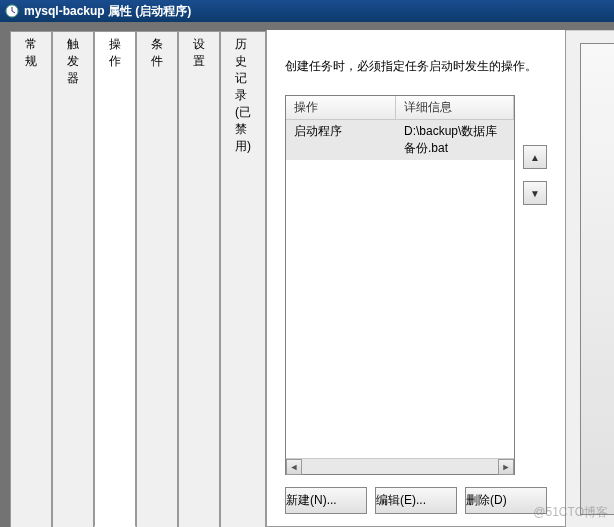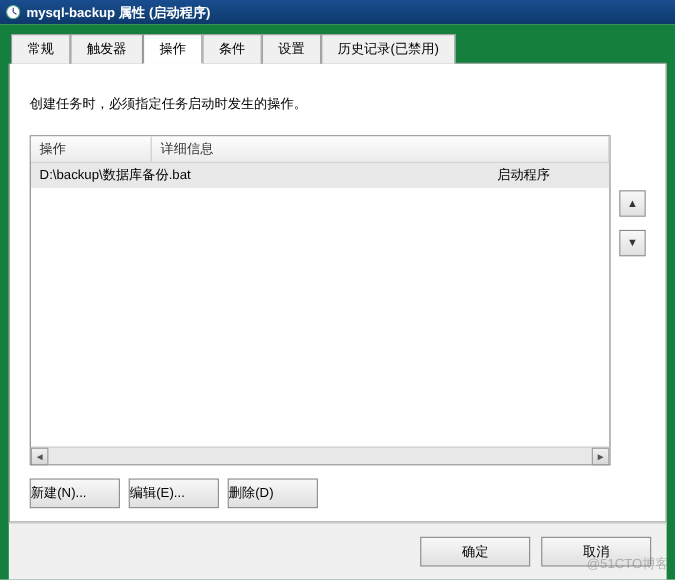--- a/index.html
+++ b/index.html
@@ -23,25 +23,25 @@
     }
     .titlebar-icon {
       width: 16px;
       height: 16px;
       margin-right: 4px;
       display: inline-flex;
       align-items: center;
       justify-content: center;
     }
     .content-area {
-      background: #15803d;
+      background: #737373;
       height: calc(100% - 22px);
       padding: 8px 8px 0 8px;
       display: flex;
-      flex-direction: column;
+      flex-direction: row;
     }
     .tabs {
       display: flex;
       border-bottom: 1px solid #999;
       margin-left: 2px;
     }
     .tab {
       padding: 4px 14px;
       border: 1px solid #999;
       border-bottom: none;
@@ -208,22 +208,22 @@
     <div class="description">创建任务时，必须指定任务启动时发生的操作。</div>
 
     <div class="table-area">
       <div class="table-wrapper">
         <div class="table-header">
           <div class="table-header-cell col1">操作</div>
           <div class="table-header-cell col2">详细信息</div>
         </div>
         <div class="table-body">
           <div class="table-row">
+            <div class="table-cell col1">启动程序</div>
             <div class="table-cell col2">D:\backup\数据库备份.bat</div>
-            <div class="table-cell col1">启动程序</div>
           </div>
         </div>
         <div class="scrollbar-h">
           <div class="scroll-arrow">◄</div>
           <div class="scroll-track"></div>
           <div class="scroll-arrow">►</div>
         </div>
       </div>
 
       <div class="side-buttons">

